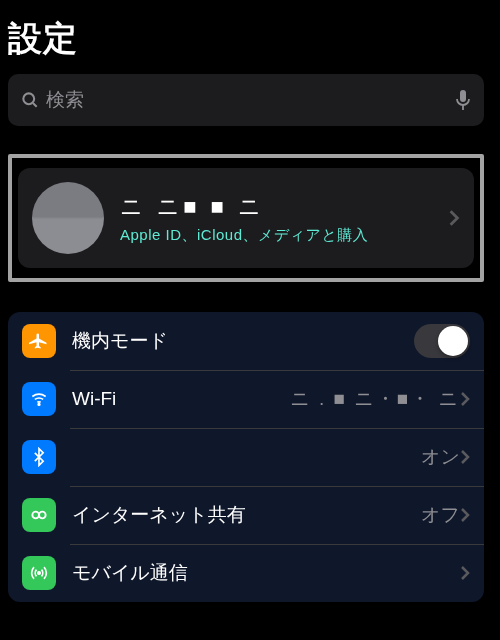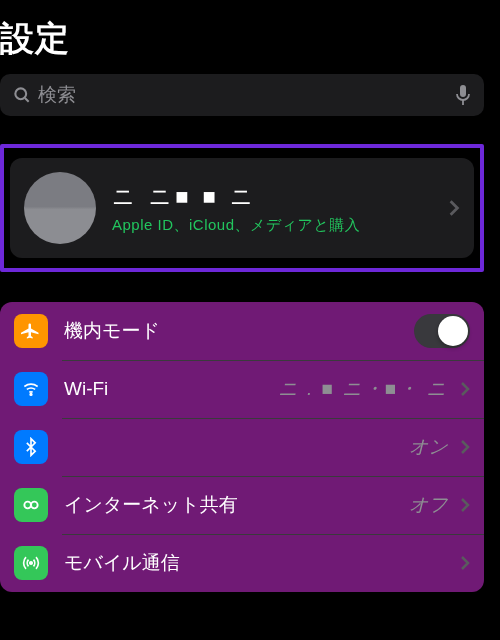--- a/index.html
+++ b/index.html
@@ -4,50 +4,50 @@
 <style>
 * { margin: 0; padding: 0; box-sizing: border-box; }
 body {
   background: #000;
   color: #fff;
   font-family: -apple-system, "Hiragino Sans", sans-serif;
   width: 500px;
   height: 640px;
   overflow: hidden;
 }
-.container { padding: 16px 16px 0 0; }
+.container { padding: 16px 16px 0 8px; }
 .title {
   font-size: 34px;
   font-weight: 700;
   margin-bottom: 12px;
   letter-spacing: 1px;
 }
 .search-bar {
   background: #1c1c1e;
   border-radius: 10px;
-  height: 42px;
+  height: 52px;
   display: flex;
   align-items: center;
   padding: 0 12px;
   margin-bottom: 28px;
 }
 .search-bar input {
   flex: 1;
   background: transparent;
   border: none;
   outline: none;
   color: #8e8e93;
   font-size: 19px;
   margin-left: 6px;
 }
 .search-bar input::placeholder { color: #8e8e93; }
 .mic-icon, .search-icon { color: #8e8e93; display: flex; }
 
 .highlight-frame {
-  border: 4px solid #6d28d9;
+  border: 4px solid #a3a3a3;
   border-radius: 2px;
   padding: 10px 6px;
   margin-bottom: 30px;
 }
 .account-row {
   background: #1c1c1e;
   border-radius: 12px;
   display: flex;
   align-items: center;
   padding: 14px 14px;
@@ -66,27 +66,27 @@
 .account-name {
   font-size: 22px;
   font-weight: 400;
   letter-spacing: 4px;
   color: #fff;
   margin-bottom: 4px;
   filter: blur(0);
 }
 .account-sub {
   font-size: 15px;
-  color: #22c55e;
+  color: #5eead4;
   white-space: nowrap;
   letter-spacing: 0.5px;
 }
 
 .group {
-  background: #701a75;
+  background: #0f172a;
   border-radius: 12px;
   overflow: hidden;
 }
 .row {
   display: flex;
   align-items: center;
   padding: 12px 14px;
   min-height: 54px;
   cursor: pointer;
   position: relative;
@@ -109,23 +109,21 @@
   justify-content: center;
   margin-right: 16px;
   flex-shrink: 0;
 }
 .icon-box svg { width: 20px; height: 20px; }
 .row-label { font-size: 19px; color: #fff; flex-shrink: 0; }
 .row-spacer { flex: 1; }
 .row-value {
   font-size: 19px;
   color: #8e8e93;
-  margin-right: 12px;
   white-space: nowrap;
-  font-style: italic;
 }
 .row-value.pixelated {
   letter-spacing: 2px;
   filter: none;
 }
 .chevron { color: #5a5a5e; display: flex; }
 
 .toggle {
   width: 56px;
   height: 34px;

